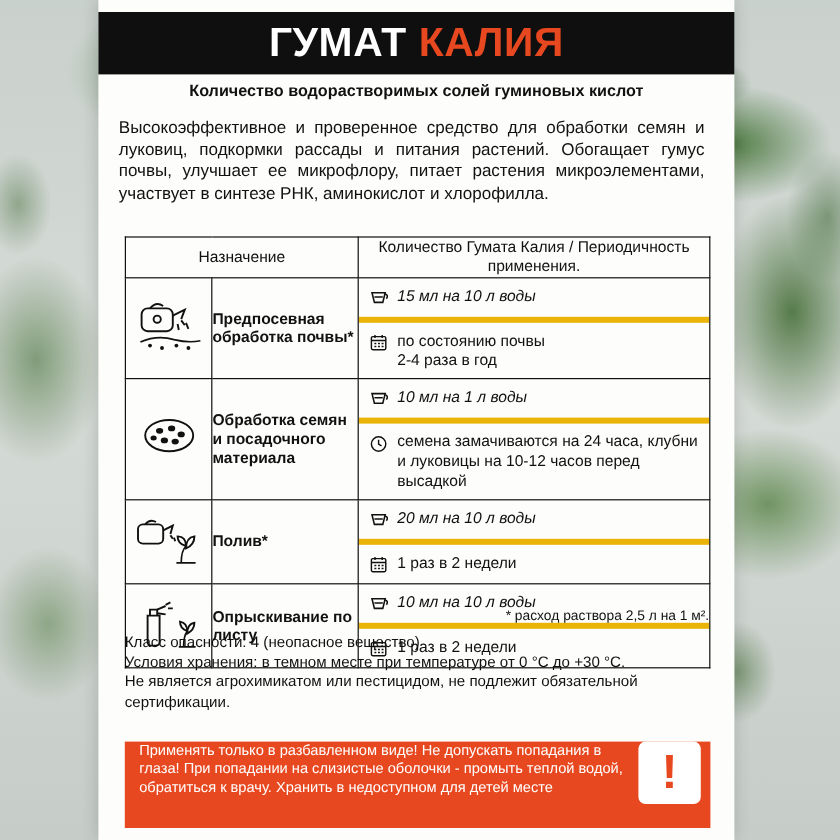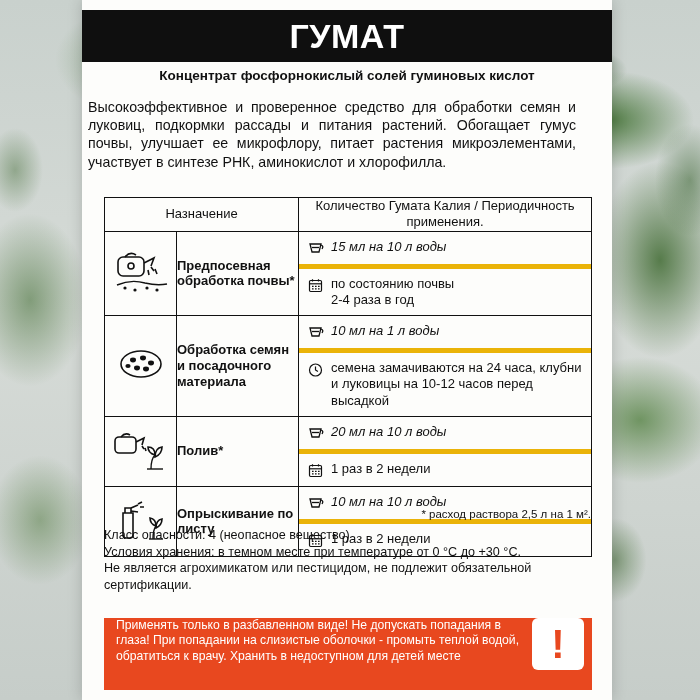--- a/index.html
+++ b/index.html
@@ -82,21 +82,21 @@
     left: 0;
     top: 68px;
     width: 530px;
     text-align: center;
     font-size: 13.5px;
     font-weight: bold;
     color: #111;
   }
   .intro {
     position: absolute;
-    left: 6px;
+    left: 17px;
     top: 98px;
     width: 488px;
     font-size: 14.2px;
     line-height: 1.28;
     color: #111;
     text-align: justify;
   }
   
   table.dose {
     position: absolute;
@@ -209,23 +209,24 @@
 </head>
 <body>
 
 <div class="page">
   <div class="bg-leaves"></div>
 
   <div class="label-panel">
 
     <div class="title-bar">
       <span class="title-word1">ГУМАТ</span>
+      <span class="title-word2">КАЛИЯ</span>
     </div>
 
-    <div class="subtitle">Концентрат фосфорнокислый солей гуминовых кислот</div>
+    <div class="subtitle">Количество водорастворимых солей гуминовых кислот</div>
 
     <div class="intro">Высокоэффективное и проверенное средство для обработки семян и луковиц, подкормки рассады и питания растений. Обогащает гумус почвы, улучшает ее микрофлору, питает растения микроэлементами, участвует в синтезе РНК, аминокислот и хлорофилла.</div>
 
     <table class="dose">
       <colgroup>
         <col class="col-icon">
         <col class="col-name">
         <col class="col-dose">
       </colgroup>
       <thead>

